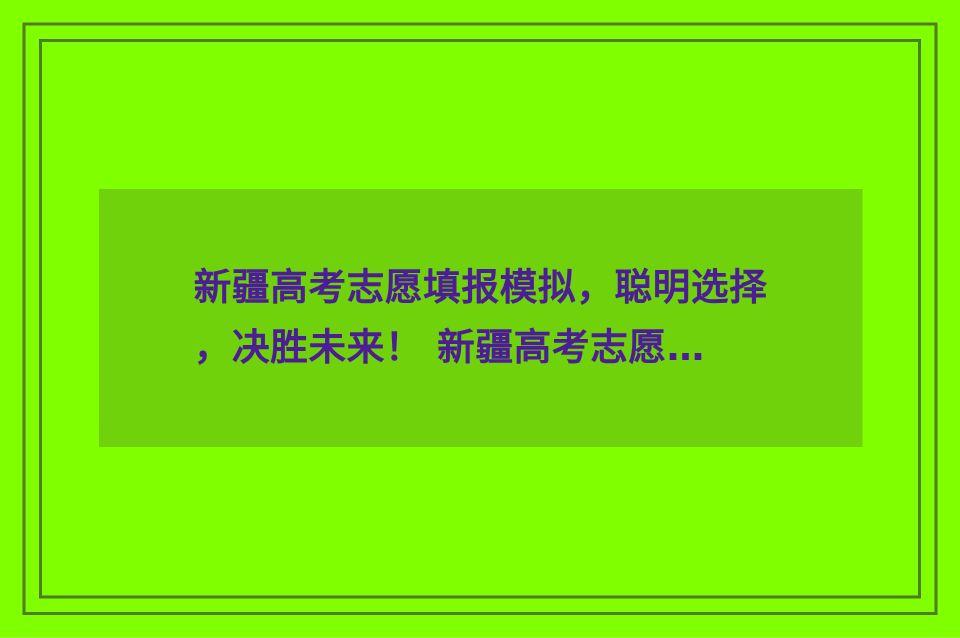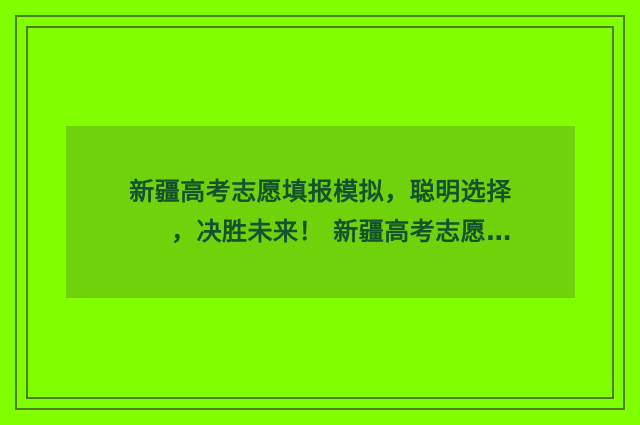--- a/index.html
+++ b/index.html
@@ -58,26 +58,26 @@
     background: #6fd20a;
     display: flex;
     flex-direction: column;
     align-items: center;
     justify-content: center;
     padding: 0 24px;
   }
 
   .headline {
     margin: 0;
-    color: #14532d;
+    color: #4c1d95;
     font-size: 25px;
     font-weight: bold;
     line-height: 1.62;
     letter-spacing: 0.5px;
-    text-align: right;
+    text-align: left;
     white-space: pre-line;
     font-family: "DejaVu Sans", "Liberation Sans", sans-serif;
   }
 </style>
 </head>
 <body>
 
 <div class="banner-canvas">
 
   <div class="frame frame-outer"></div>

